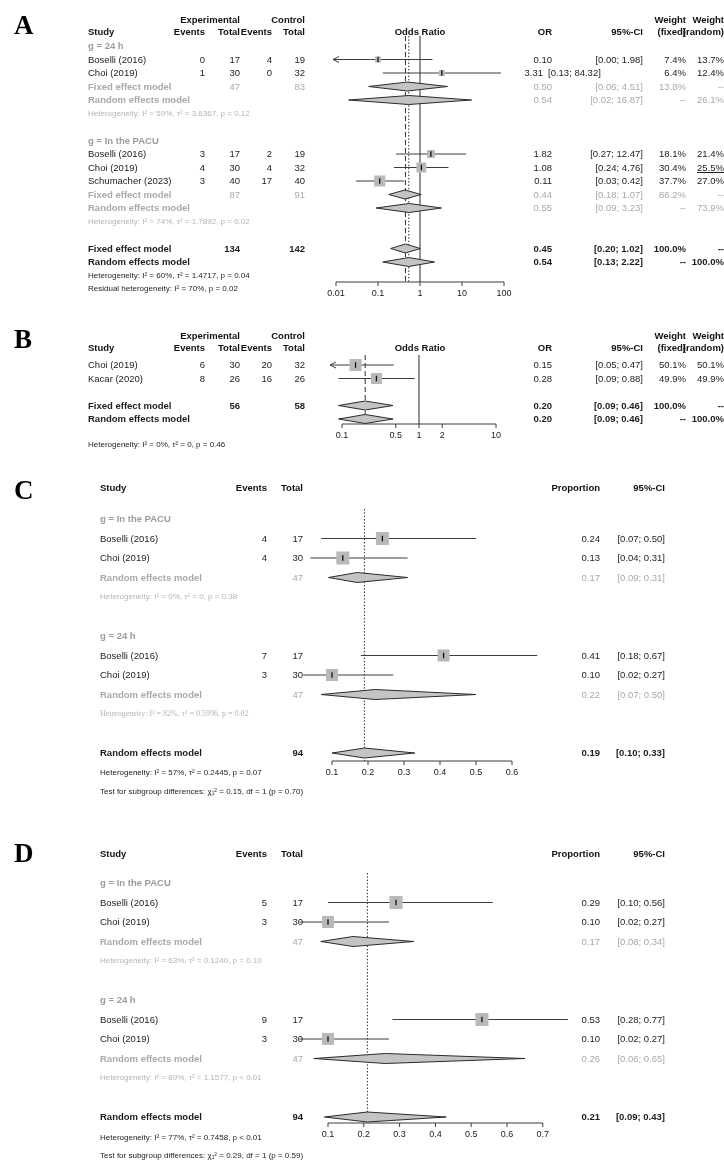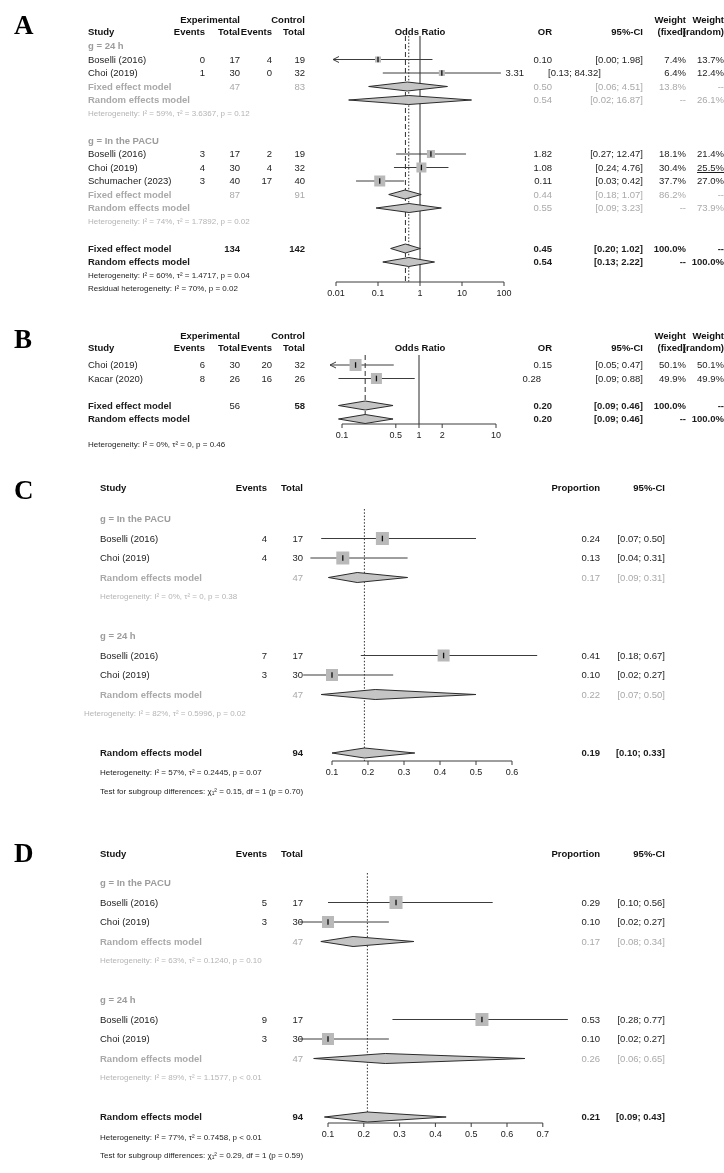--- a/index.html
+++ b/index.html
@@ -111,21 +111,21 @@
         <span style="left: 548px; width: 95px; text-align: right; color: rgb(28, 28, 28);">[0.00; 1.98]</span>
         <span style="left: 644px; width: 42px; text-align: right; color: rgb(28, 28, 28);">7.4%</span>
         <span style="left: 682px; width: 42px; text-align: right; color: rgb(28, 28, 28);">13.7%</span>
       </div>
       <div class="row" style="top: 60.25px; height: 13.5px; line-height: 13.5px;">
         <span style="left: 88px; color: rgb(28, 28, 28);">Choi (2019)</span>
         <span style="left: 160px; width: 45px; text-align: right; color: rgb(28, 28, 28);">1</span>
         <span style="left: 200px; width: 40px; text-align: right; color: rgb(28, 28, 28);">30</span>
         <span style="left: 234px; width: 38px; text-align: right; color: rgb(28, 28, 28);">0</span>
         <span style="left: 267px; width: 38px; text-align: right; color: rgb(28, 28, 28);">32</span>
-        <span style="left: 477px; width: 47px; text-align: right; color: rgb(28, 28, 28);">3.31</span>
+        <span style="left: 496px; width: 47px; text-align: right; color: rgb(28, 28, 28);">3.31</span>
         <span style="left: 548px; width: 95px; color: rgb(28, 28, 28);">[0.13; 84.32]</span>
         <span style="left: 644px; width: 42px; text-align: right; color: rgb(28, 28, 28);">6.4%</span>
         <span style="left: 682px; width: 42px; text-align: right; color: rgb(28, 28, 28);">12.4%</span>
       </div>
       <div class="row" style="top: 73.75px; height: 13.5px; line-height: 13.5px;">
         <span style="left: 88px; font-weight: bold; color: rgb(169, 169, 169);">Fixed effect model</span>
         <span style="left: 200px; width: 40px; text-align: right; color: rgb(169, 169, 169);">47</span>
         <span style="left: 267px; width: 38px; text-align: right; color: rgb(169, 169, 169);">83</span>
         <span style="left: 505px; width: 47px; text-align: right; color: rgb(169, 169, 169);">0.50</span>
         <span style="left: 548px; width: 95px; text-align: right; color: rgb(169, 169, 169);">[0.06; 4.51]</span>
@@ -275,28 +275,28 @@
         <span style="left: 548px; width: 95px; text-align: right; color: rgb(28, 28, 28);">[0.05; 0.47]</span>
         <span style="left: 644px; width: 42px; text-align: right; color: rgb(28, 28, 28);">50.1%</span>
         <span style="left: 682px; width: 42px; text-align: right; color: rgb(28, 28, 28);">50.1%</span>
       </div>
       <div class="row" style="top: 51.75px; height: 13.5px; line-height: 13.5px;">
         <span style="left: 88px; color: rgb(28, 28, 28);">Kacar (2020)</span>
         <span style="left: 160px; width: 45px; text-align: right; color: rgb(28, 28, 28);">8</span>
         <span style="left: 200px; width: 40px; text-align: right; color: rgb(28, 28, 28);">26</span>
         <span style="left: 234px; width: 38px; text-align: right; color: rgb(28, 28, 28);">16</span>
         <span style="left: 267px; width: 38px; text-align: right; color: rgb(28, 28, 28);">26</span>
-        <span style="left: 494px; width: 47px; text-align: right; color: rgb(28, 28, 28);">0.28</span>
+        <span style="left: 505px; width: 47px; text-align: right; color: rgb(28, 28, 28);">0.28</span>
         <span style="left: 548px; width: 95px; text-align: right; color: rgb(28, 28, 28);">[0.09; 0.88]</span>
         <span style="left: 644px; width: 42px; text-align: right; color: rgb(28, 28, 28);">49.9%</span>
         <span style="left: 682px; width: 42px; text-align: right; color: rgb(28, 28, 28);">49.9%</span>
       </div>
       <div class="row" style="top: 78.75px; height: 13.5px; line-height: 13.5px;">
         <span style="left: 88px; font-weight: bold; color: rgb(28, 28, 28);">Fixed effect model</span>
-        <span style="left: 200px; width: 40px; text-align: right; font-weight: normal; color: rgb(28, 28, 28);">56</span>
+        <span style="left: 200px; width: 40px; text-align: right; font-weight: bold; color: rgb(28, 28, 28);">56</span>
         <span style="left: 267px; width: 38px; text-align: right; font-weight: bold; color: rgb(28, 28, 28);">58</span>
         <span style="left: 505px; width: 47px; text-align: right; font-weight: bold; color: rgb(28, 28, 28);">0.20</span>
         <span style="left: 548px; width: 95px; text-align: right; font-weight: bold; color: rgb(28, 28, 28);">[0.09; 0.46]</span>
         <span style="left: 644px; width: 42px; text-align: right; font-weight: bold; color: rgb(28, 28, 28);">100.0%</span>
         <span style="left: 682px; width: 42px; text-align: right; font-weight: bold; color: rgb(28, 28, 28);">--</span>
       </div>
       <div class="row" style="top: 92.25px; height: 13.5px; line-height: 13.5px;">
         <span style="left: 88px; font-weight: bold; color: rgb(28, 28, 28);">Random effects model</span>
         <span style="left: 505px; width: 47px; text-align: right; font-weight: bold; color: rgb(28, 28, 28);">0.20</span>
         <span style="left: 548px; width: 95px; text-align: right; font-weight: bold; color: rgb(28, 28, 28);">[0.09; 0.46]</span>
@@ -391,21 +391,21 @@
         <span style="left: 535px; width: 65px; text-align: right; color: rgb(28, 28, 28);">0.10</span>
         <span style="left: 600px; width: 65px; text-align: right; color: rgb(28, 28, 28);">[0.02; 0.27]</span>
       </div>
       <div class="row" style="top: 212.75px; height: 19.5px; line-height: 19.5px;">
         <span style="left: 100px; font-weight: bold; color: rgb(169, 169, 169);">Random effects model</span>
         <span style="left: 263px; width: 40px; text-align: right; color: rgb(169, 169, 169);">47</span>
         <span style="left: 535px; width: 65px; text-align: right; color: rgb(169, 169, 169);">0.22</span>
         <span style="left: 600px; width: 65px; text-align: right; color: rgb(169, 169, 169);">[0.07; 0.50]</span>
       </div>
       <div class="row" style="top: 232.25px; height: 19.5px; line-height: 19.5px;">
-        <span style="left: 84px; color: rgb(180, 180, 180); font-size: 8px;">Heterogeneity: I² = 82%, τ² = 0.5996, p = 0.02</span>
+        <span style="left: 100px; color: rgb(180, 180, 180); font-size: 8px; font-family: Liberation Serif, serif;">Heterogeneity: I² = 82%, τ² = 0.5996, p = 0.02</span>
       </div>
       <div class="row" style="top: 271.25px; height: 19.5px; line-height: 19.5px;">
         <span style="left: 100px; font-weight: bold; color: rgb(28, 28, 28);">Random effects model</span>
         <span style="left: 263px; width: 40px; text-align: right; font-weight: bold; color: rgb(28, 28, 28);">94</span>
         <span style="left: 535px; width: 65px; text-align: right; font-weight: bold; color: rgb(28, 28, 28);">0.19</span>
         <span style="left: 600px; width: 65px; text-align: right; font-weight: bold; color: rgb(28, 28, 28);">[0.10; 0.33]</span>
       </div>
       <div class="row" style="top: 290.75px; height: 19.5px; line-height: 19.5px;">
         <span style="left: 100px; color: rgb(34, 34, 34); font-size: 8px;">Heterogeneity: I² = 57%, τ² = 0.2445, p = 0.07</span>
       </div>

